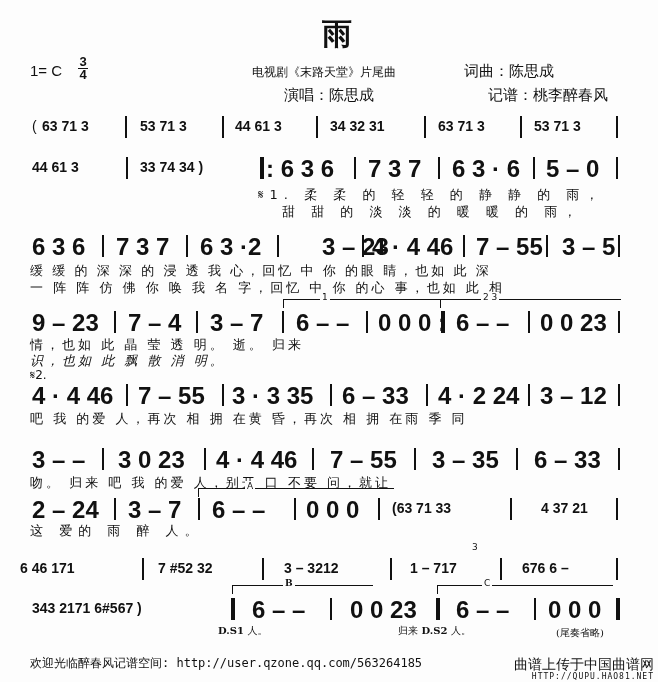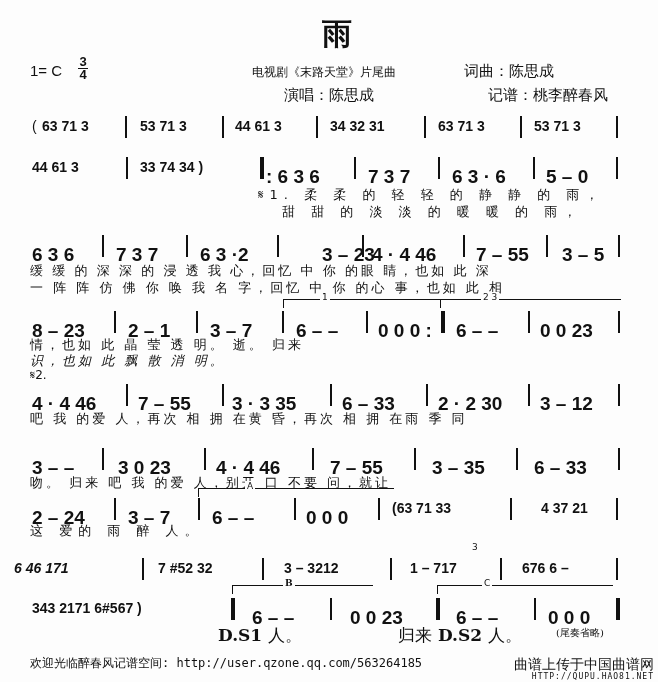--- a/index.html
+++ b/index.html
@@ -5,30 +5,30 @@
   html, body { margin:0; padding:0; }
   body { width:658px; height:682px; background:#fdfdfd; position:relative; overflow:hidden;
          font-family:"DejaVu Sans", sans-serif; color:#111; }
   .abs { position:absolute; white-space:nowrap; }
   .title { font-family:"DejaVu Serif", serif; font-size:30px; font-weight:bold; left:322px; top:14px; }
   .key { font-family:"Liberation Sans", sans-serif; font-size:15px; left:30px; top:62px; }
   .ts { left:78px; top:56px; font-family:"Liberation Sans", sans-serif; font-weight:bold; font-size:13px; line-height:11px; text-align:center; }
   .meta { font-family:"DejaVu Serif", serif; font-size:15px; }
   .meta.small { font-size:12px; }
   .line { position:absolute; left:0; width:658px; height:30px; }
-  .n { position:absolute; font-family:"Liberation Sans", sans-serif; font-weight:bold; font-size:19px; top:11px; }
+  .n { position:absolute; font-family:"Liberation Sans", sans-serif; font-weight:bold; font-size:24px; top:0; }
   .n.sm { font-size:14px; top:4px; }
   .bar { position:absolute; width:2px; height:22px; background:#111; top:2px; }
   .lyr { position:absolute; font-size:13px; color:#111; white-space:nowrap; letter-spacing:6px; }
   .bracket { position:absolute; border-top:1px solid #111; border-left:1px solid #111; height:8px; }
   .bracket span { position:absolute; top:-8px; font-size:9px; background:#fdfdfd; padding:0 2px; }
   .footer { font-family:"DejaVu Sans Mono", monospace; font-size:12px; left:30px; top:655px; }
   .wm1 { font-size:14px; right:4px; top:656px; }
   .wm2 { font-family:"DejaVu Sans Mono", monospace; font-size:8px; right:4px; top:672px; letter-spacing:1px; }
-  .dseg { font-family:"DejaVu Serif", serif; font-weight:bold; font-size:17px; }
+  .dseg { font-family:"DejaVu Serif", serif; font-weight:bold; font-size:10px; }
 </style>
 </head>
 <body>
 
 <div class="abs title">雨</div>
 <div class="abs key">1= C</div>
 <div class="abs ts">
   <div>3</div>
   <div style="border-top:1px solid #111;width:10px;margin:1px auto 0;"></div>
   <div>4</div>
@@ -90,23 +90,23 @@
 <div class="lyr" style="left:30px;top:262px;letter-spacing:3px;font-family:Liberation Serif, serif;">缓 缓 的 深 深 的 浸 透 我 心，回忆 中 你 的眼 睛，也如 此 深</div>
 <div class="lyr" style="left:30px;top:279px;letter-spacing:3px;">一 阵 阵 仿 佛 你 唤 我 名 字，回忆 中 你 的心 事，也如 此 相</div>
 
 <div class="bracket" style="left:283px;top:299px;width:170px;">
     <span style="left:36px;">1</span>
   </div>
 <div class="bracket" style="left:440px;top:299px;width:180px;text-align:right;">
     <span style="left:40px;">2 3</span>
   </div>
 <div class="line" style="top:309px;">
-  <div class="n" style="left:32px;">8 – 23</div>
+  <div class="n" style="left:32px;">9 – 23</div>
   <div class="bar" style="left:114px;"></div>
-  <div class="n" style="left:128px;">2 – 1</div>
+  <div class="n" style="left:128px;">7 – 4</div>
   <div class="bar" style="left:196px;"></div>
   <div class="n" style="left:210px;">3 – 7</div>
   <div class="bar" style="left:282px;"></div>
   <div class="n" style="left:296px;">6 – –</div>
   <div class="bar" style="left:366px;"></div>
   <div class="n" style="left:378px;">0 0 0 :</div>
   <div class="bar" style="left:441px;width:4px;"></div>
   <div class="n" style="left:456px;">6 – –</div>
   <div class="bar" style="left:528px;"></div>
   <div class="n" style="left:540px;">0 0 23</div>
@@ -118,21 +118,21 @@
 <div class="abs" style="left:30px;top:368px;font-size:12px;">𝄋2.</div>
 <div class="line" style="top:382px;">
   <div class="n" style="left:32px;">4 · 4 46</div>
   <div class="bar" style="left:126px;"></div>
   <div class="n" style="left:138px;">7 – 55</div>
   <div class="bar" style="left:222px;"></div>
   <div class="n" style="left:232px;">3 · 3 35</div>
   <div class="bar" style="left:330px;"></div>
   <div class="n" style="left:342px;">6 – 33</div>
   <div class="bar" style="left:426px;"></div>
-  <div class="n" style="left:438px;">2 · 2 30</div>
+  <div class="n" style="left:438px;">4 · 2 24</div>
   <div class="bar" style="left:528px;"></div>
   <div class="n" style="left:540px;">3 – 12</div>
   <div class="bar" style="left:618px;"></div>
 </div>
 <div class="lyr" style="left:30px;top:410px;letter-spacing:3px;">吧 我 的爱 人，再次 相 拥 在黄 昏，再次 相 拥 在雨 季 同</div>
 
 <div class="line" style="top:446px;">
   <div class="n" style="left:32px;">3 – –</div>
   <div class="bar" style="left:102px;"></div>
   <div class="n" style="left:118px;">3 0 23</div>
@@ -161,21 +161,21 @@
   <div class="n" style="left:306px;">0 0 0</div>
   <div class="bar" style="left:378px;"></div>
   <div class="n sm" style="left:392px;">(63 71 33</div>
   <div class="bar" style="left:510px;"></div>
   <div class="n sm" style="left:524px;margin-left:17px;">4 37 21</div>
   <div class="bar" style="left:616px;"></div>
 </div>
 <div class="lyr" style="left:30px;top:522px;letter-spacing:6px;">这 爱的 雨 醉 人。</div>
 
 <div class="line" style="top:556px;">
-  <div class="n sm" style="left:14px;font-style:italic;">6 46 171</div>
+  <div class="n sm" style="left:20px;">6 46 171</div>
   <div class="bar" style="left:142px;"></div>
   <div class="n sm" style="left:158px;">7 #52 32</div>
   <div class="bar" style="left:262px;"></div>
   <div class="n sm" style="left:284px;">3 – 3212</div>
   <div class="bar" style="left:390px;"></div>
   <div class="n sm" style="left:410px;">1 – 717</div>
   <div class="bar" style="left:500px;"></div>
   <div class="n sm" style="left:522px;">676 6 –</div>
   <div class="bar" style="left:616px;"></div>
 </div>

